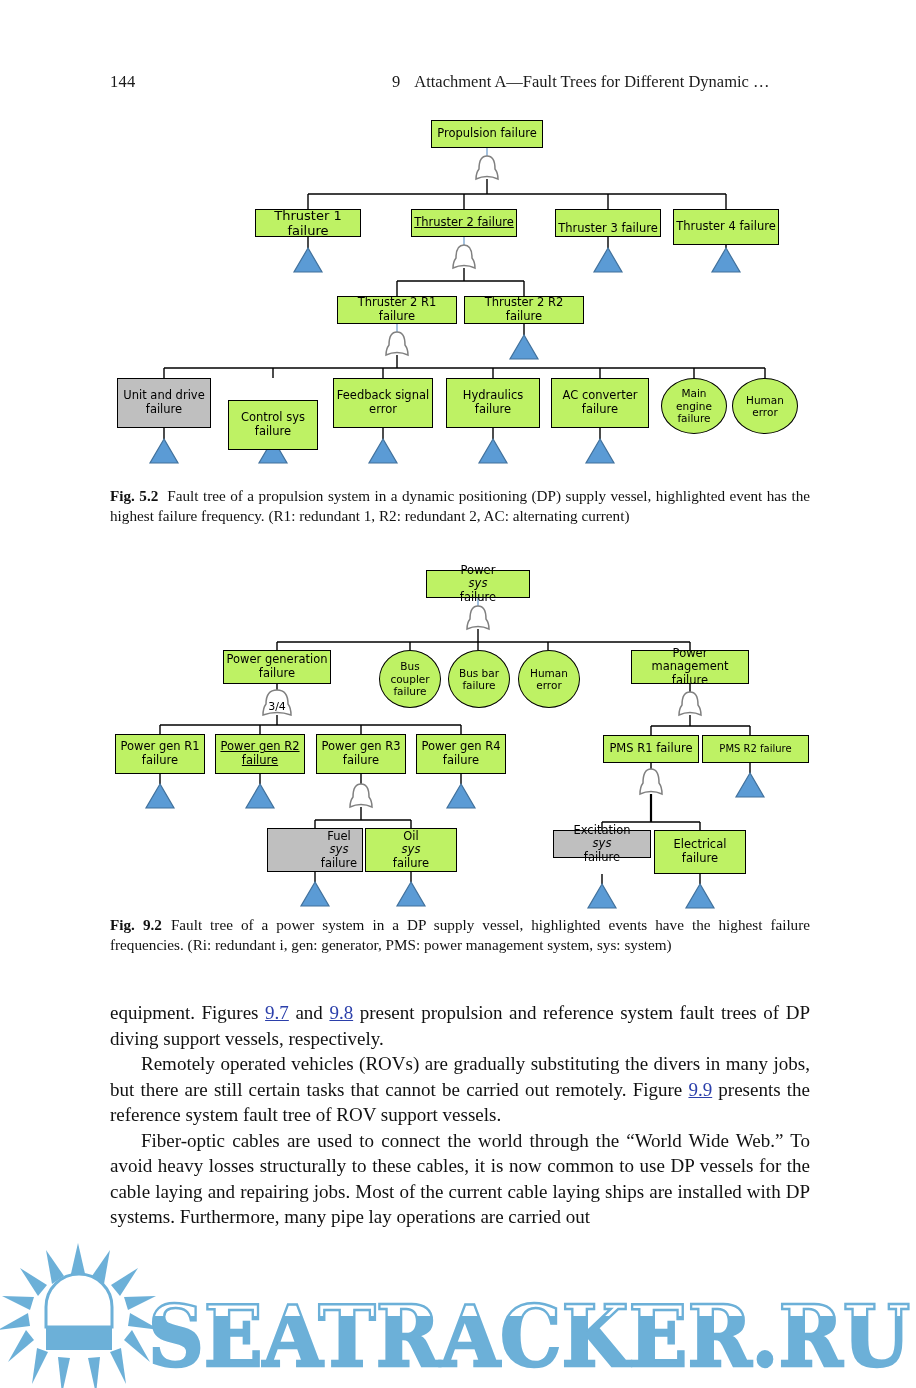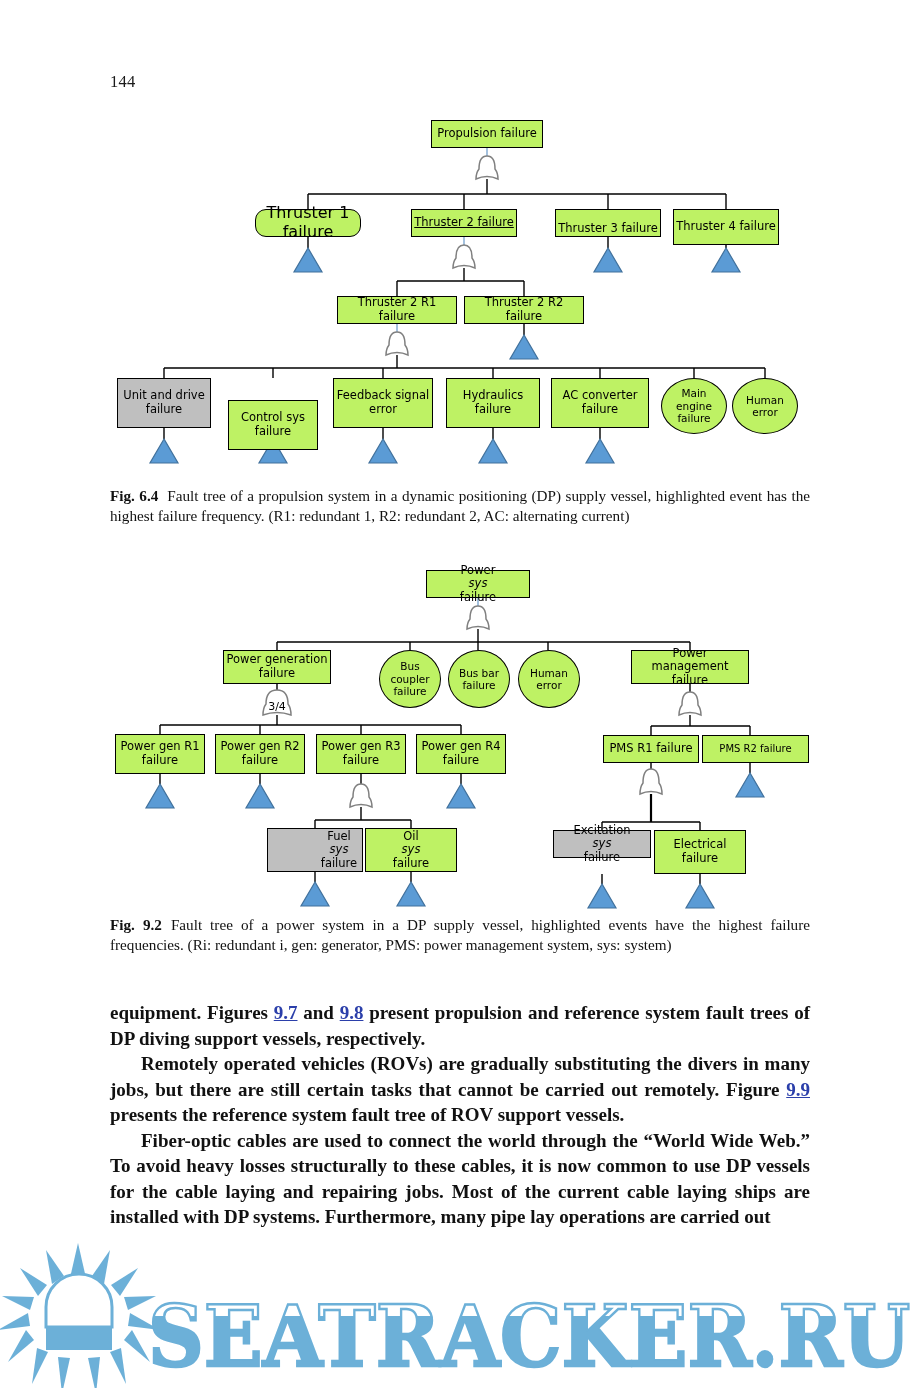--- a/index.html
+++ b/index.html
@@ -28,36 +28,39 @@
   .node .it{font-style:italic;}
 
   
   .caption{position:absolute;left:110px;width:700px;font-size:15.2px;line-height:1.33;
            color:#111;text-align:justify;}
   .caption b{font-weight:bold;}
   .caption .lead{margin-right:9px;}
 
   
   .body{position:absolute;left:110px;width:700px;font-size:19px;line-height:1.345;
-        color:#111;text-align:justify;font-weight:bold;}
+        color:#111;text-align:justify;}
   .body p{margin:0;text-indent:31px;}
   .body p.first{text-indent:0;}
   .lnk{color:#2b3faa;}
 
   
   .wm{position:absolute;left:0;top:1238px;width:916px;height:150px;}
   .wm svg{position:absolute;left:0;top:0;}
 </style>
 </head>
 <body>
 
 <div class="page">
 
   <div class="runhead">
     <div class="folio">144</div>
+    <div class="runtitle">
+      <span class="chno">9</span><span>Attachment A—Fault Trees for Different Dynamic …</span>
+    </div>
   </div>
 
   <div class="tree" style="top:115px;height:360px;">
     <svg width="916" height="360">
       <g stroke="#000" stroke-width="1.4" fill="none">
 
         <line x1="487" y1="33" x2="487" y2="41" stroke="#7da7d0"></line>
 
         <line x1="487" y1="64" x2="487" y2="79"></line>
 
@@ -117,21 +120,21 @@
         <polygon points="383,324 369,348 397,348"></polygon>
         <polygon points="493,324 479,348 507,348"></polygon>
         <polygon points="600,324 586,348 614,348"></polygon>
       </g>
     </svg>
 
     <div class="node" style="left:431px;top:5px;width:112px;height:28px;font-size:11.5px;">
       <span>Propulsion failure</span>
       </div>
 
-    <div class="node" style="left:255px;top:94px;width:106px;height:28px;font-size:16px;border-radius:11px;">
+    <div class="node" style="left:255px;top:94px;width:106px;height:28px;font-size:13px;">
       <span>Thruster 1 failure</span>
       </div>
     <div class="node" style="left:411px;top:94px;width:106px;height:28px;font-size:11.5px;text-decoration:underline;">
       <span>Thruster 2 failure</span>
       </div>
     <div class="node" style="left:555px;top:94px;width:106px;height:28px;font-size:11.5px;align-items:flex-end;">
       <span>Thruster 3 failure</span>
       </div>
     <div class="node" style="left:673px;top:94px;width:106px;height:36px;font-size:11.5px;">
       <span>Thruster 4 failure</span>
@@ -161,21 +164,21 @@
       </div>
     <div class="node ell" style="left:661px;top:263px;width:66px;height:56px;font-size:10.5px;">
       <span>Main engine failure</span>
       </div>
     <div class="node ell" style="left:732px;top:263px;width:66px;height:56px;font-size:10.5px;">
       <span>Human error</span>
       </div>
   </div>
 
   <div class="caption" style="top:486px;">
-    <b class="lead">Fig. 6.4</b><span>Fault tree of a propulsion system in a dynamic positioning (DP) supply vessel, highlighted event has the highest failure frequency. (R1: redundant 1, R2: redundant 2, AC: alternating current)</span>
+    <b class="lead">Fig. 5.2</b><span>Fault tree of a propulsion system in a dynamic positioning (DP) supply vessel, highlighted event has the highest failure frequency. (R1: redundant 1, R2: redundant 2, AC: alternating current)</span>
   </div>
 
   <div class="tree" style="top:562px;height:340px;">
     <svg width="916" height="340">
       <g stroke="#000" stroke-width="1.4" fill="none">
         <line x1="478" y1="36" x2="478" y2="44" stroke="#7da7d0"></line>
         <line x1="478" y1="67" x2="478" y2="80"></line>
 
         <line x1="277" y1="80" x2="690" y2="80" stroke-width="1.6"></line>
         <line x1="277" y1="80" x2="277" y2="88"></line>
@@ -263,21 +266,21 @@
     <div class="node ell" style="left:518px;top:88px;width:62px;height:58px;font-size:10.5px;">
       <span>Human error</span>
       </div>
     <div class="node" style="left:631px;top:88px;width:118px;height:34px;font-size:11.5px;">
       <span>Power management failure</span>
       </div>
 
     <div class="node" style="left:115px;top:172px;width:90px;height:40px;font-size:11.5px;">
       <span>Power gen R1 failure</span>
       </div>
-    <div class="node" style="left:215px;top:172px;width:90px;height:40px;font-size:11.5px;">
+    <div class="node" style="left:215px;top:172px;width:90px;height:40px;font-size:11.5px;text-decoration:underline;">
       <span>Power gen R2 failure</span>
       </div>
     <div class="node" style="left:316px;top:172px;width:90px;height:40px;font-size:11.5px;">
       <span>Power gen R3 failure</span>
       </div>
     <div class="node" style="left:416px;top:172px;width:90px;height:40px;font-size:11.5px;">
       <span>Power gen R4 failure</span>
       </div>
 
     <div class="node hl" style="left:267px;top:266px;width:96px;height:44px;font-size:11.5px;padding-left:48px;">

